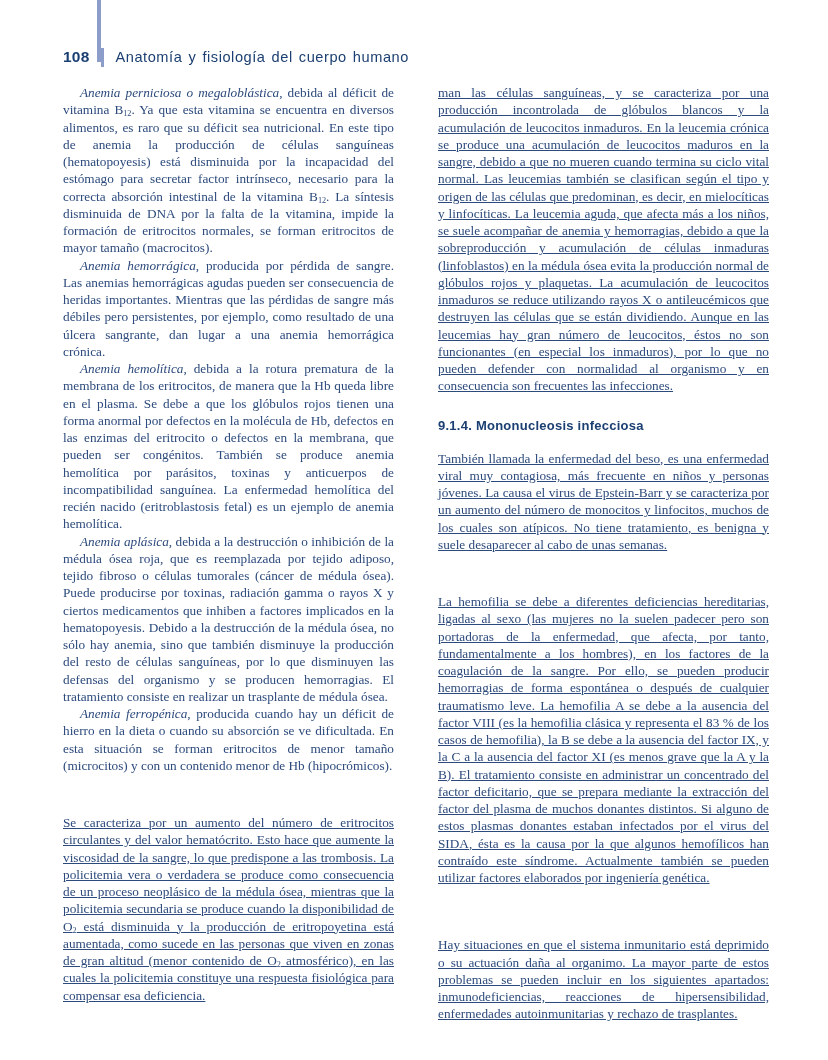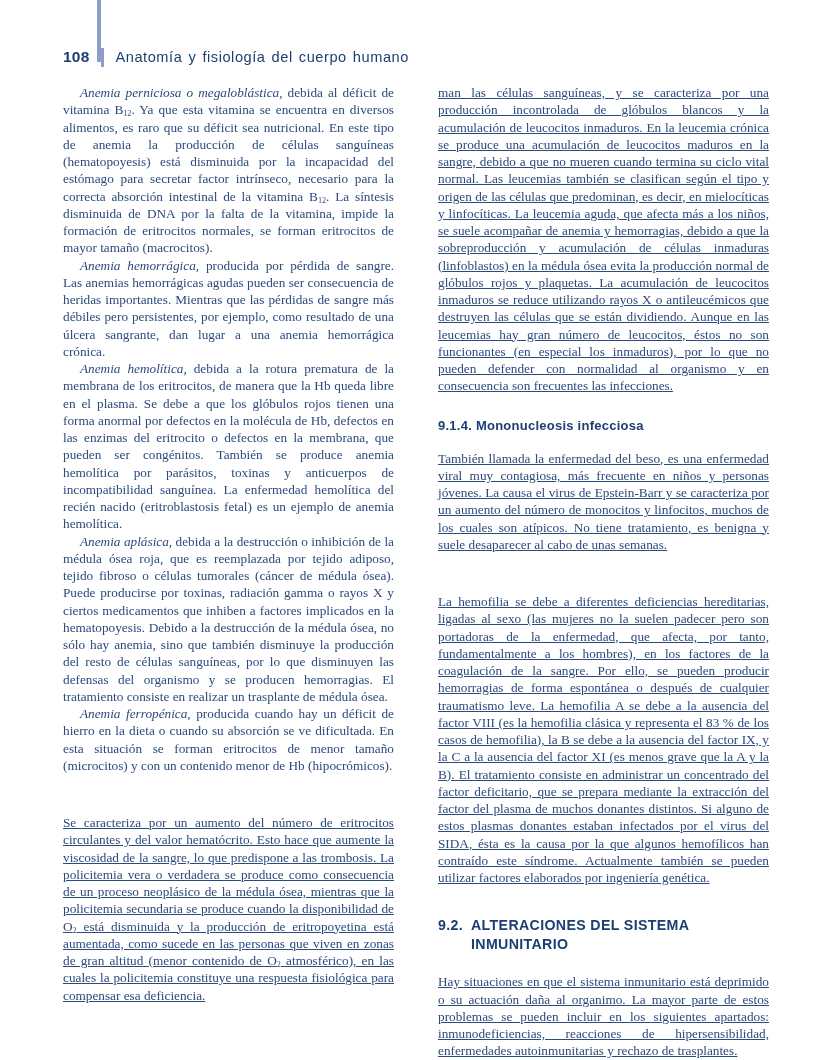--- a/index.html
+++ b/index.html
@@ -180,24 +180,20 @@
       <div class="gap-after-sub"></div>
 
       <p class="body noindent">También llamada la enfermedad del beso, es una enfermedad viral muy contagiosa, más frecuente en niños y personas jóvenes. La causa el virus de Epstein-Barr y se caracteriza por un aumento del número de monocitos y linfocitos, muchos de los cuales son atípicos. No tiene tratamiento, es benigna y suele desaparecer al cabo de unas semanas.</p>
 
       <div class="gap-before-sub"></div>
       <div class="gap-after-sub"></div>
 
       <p class="body noindent">La hemofilia se debe a diferentes deficiencias hereditarias, ligadas al sexo (las mujeres no la suelen padecer pero son portadoras de la enfermedad, que afecta, por tanto, fundamentalmente a los hombres), en los factores de la coagulación de la sangre. Por ello, se pueden producir hemorragias de forma espontánea o después de cualquier traumatismo leve. La hemofilia A se debe a la ausencia del factor VIII (es la hemofilia clásica y representa el 83 % de los casos de hemofilia), la B se debe a la ausencia del factor IX, y la C a la ausencia del factor XI (es menos grave que la A y la B). El tratamiento consiste en administrar un concentrado del factor deficitario, que se prepara mediante la extracción del factor del plasma de muchos donantes distintos. Si alguno de estos plasmas donantes estaban infectados por el virus del SIDA, ésta es la causa por la que algunos hemofílicos han contraído este síndrome. Actualmente también se pueden utilizar factores elaborados por ingeniería genética.</p>
 
       <div class="gap-before-major"></div>
-      <h2 class="major">
-        <span class="num">9.2.</span>
-        <span class="txt"><span>ALTERACIONES DEL SISTEMA</span><br><span>INMUNITARIO</span></span>
-      </h2>
       <div class="gap-after-major"></div>
 
       <p class="body noindent">Hay situaciones en que el sistema inmunitario está deprimido o su actuación daña al organimo. La mayor parte de estos problemas se pueden incluir en los siguientes apartados: inmunodeficiencias, reacciones de hipersensibilidad, enfermedades autoinmunitarias y rechazo de trasplantes.</p>
 
     </div>
 
   </div>
 </div>
 
 </body></html>

